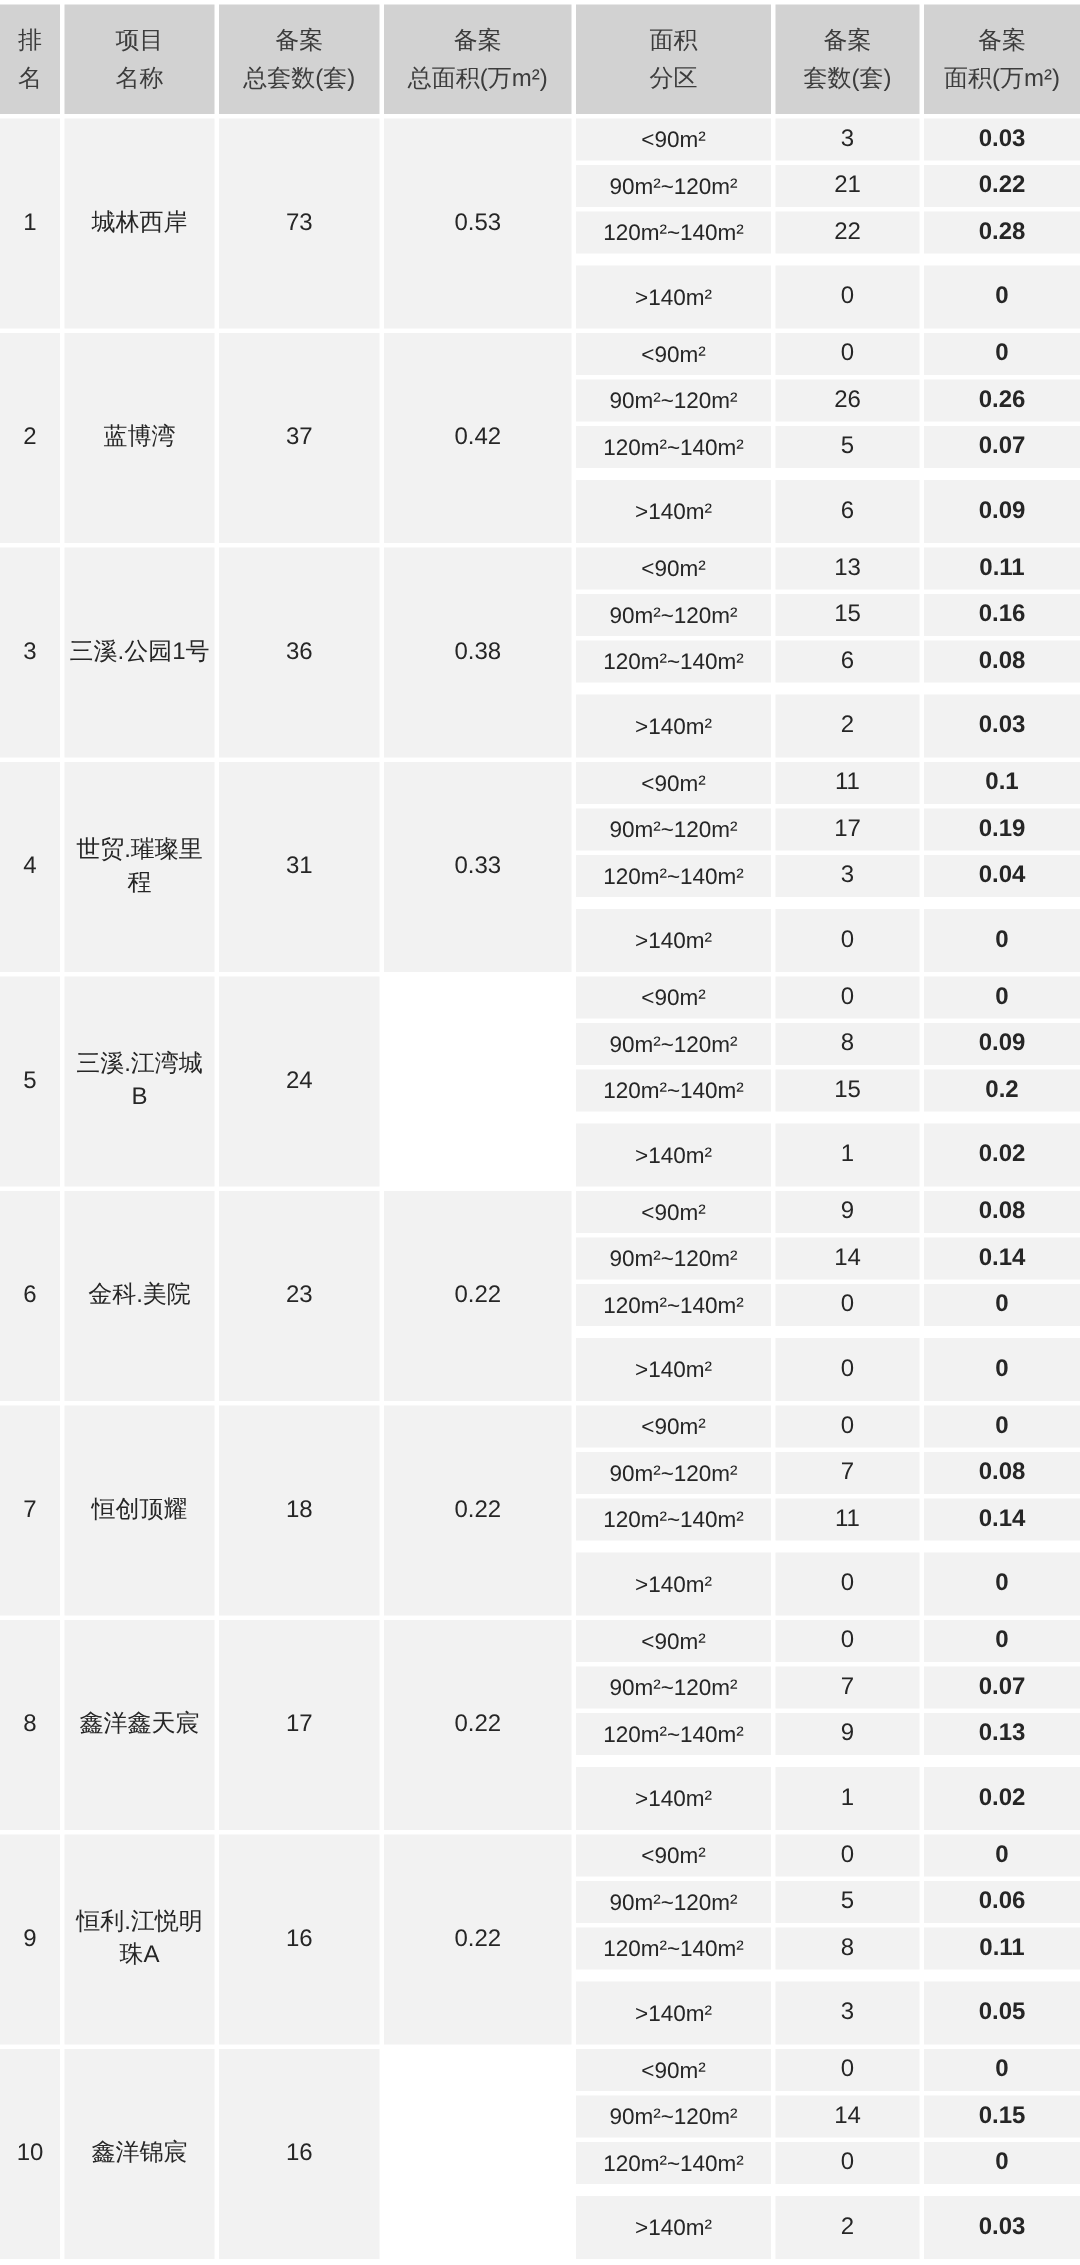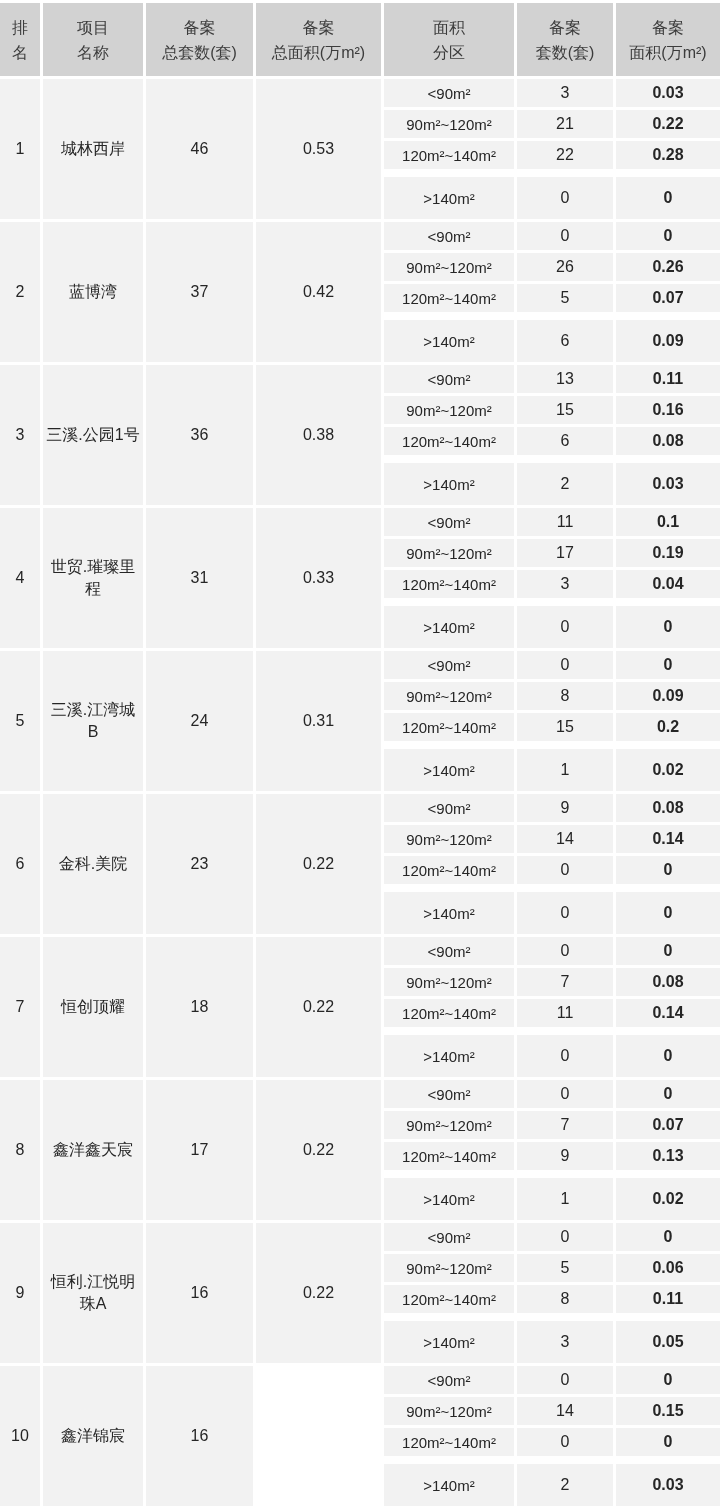--- a/index.html
+++ b/index.html
@@ -62,21 +62,21 @@
 分区</div>
     <div class="cell hcell">备案
 套数(套)</div>
     <div class="cell hcell">备案
 面积(万m²)</div>
   </div>
   <div class="blocks" id="blocks">
   <div class="grid block">
     <div class="cell bcell c1">1</div>
     <div class="cell bcell c2">城林西岸</div>
-    <div class="cell bcell c3">46</div>
+    <div class="cell bcell c3">73</div>
     <div class="cell bcell c4">0.53</div>
 
     <div class="cell bcell zc5 zr0">&lt;90m²</div>
     <div class="cell bcell zc6 zr0">3</div>
     <div class="cell bcell zc7 zr0">0.03</div>
 
     <div class="cell bcell zc5 zr1">90m²~120m²</div>
     <div class="cell bcell zc6 zr1">21</div>
     <div class="cell bcell zc7 zr1">0.22</div>
 
@@ -157,21 +157,20 @@
     <div class="cell bcell zc5 zr3">&gt;140m²</div>
     <div class="cell bcell zc6 zr3">0</div>
     <div class="cell bcell zc7 zr3">0</div>
   </div>
 
   <div class="grid block">
     <div class="cell bcell c1">5</div>
     <div class="cell bcell c2">三溪.江湾城
 B</div>
     <div class="cell bcell c3">24</div>
-    <div class="cell bcell c4">0.31</div>
 
     <div class="cell bcell zc5 zr0">&lt;90m²</div>
     <div class="cell bcell zc6 zr0">0</div>
     <div class="cell bcell zc7 zr0">0</div>
 
     <div class="cell bcell zc5 zr1">90m²~120m²</div>
     <div class="cell bcell zc6 zr1">8</div>
     <div class="cell bcell zc7 zr1">0.09</div>
 
     <div class="cell bcell zc5 zr2">120m²~140m²</div>

